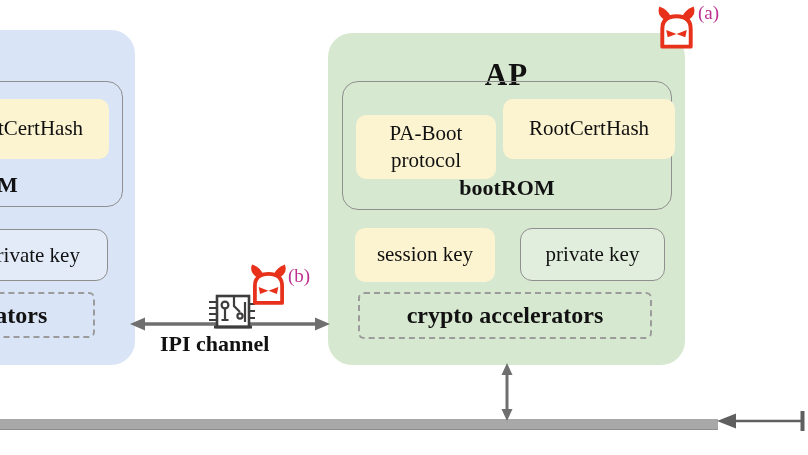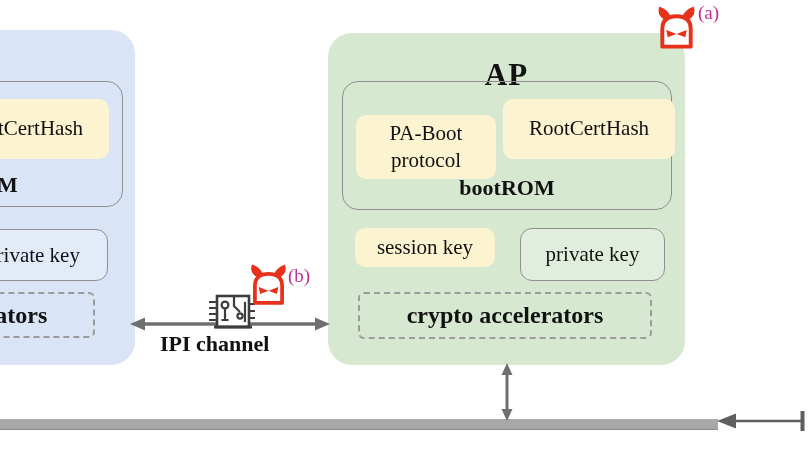--- a/index.html
+++ b/index.html
@@ -20,21 +20,21 @@
   .inner-rect { position:absolute; border:1.5px solid #8f8f8f; border-radius:16px; }
   .green .inner-rect { left:14px; top:48px; width:330px; height:129px; }
   .blue  .inner-rect { left:12px; top:51px; width:306px; height:126px; }
 
   .ybox { position:absolute; background:#fcf3d0; border-radius:10px;
           display:flex; align-items:center; justify-content:center;
           text-align:center; font-size:21px; line-height:1.3; }
   .pa-boot    { left:13px;  top:16px; width:140px; height:64px;margin-top:17px; }
   .root-hash  { left:160px; top:17px; width:172px; height:60px; }
   .root-hash-left { right:13px; top:17px; width:172px; height:60px; }
-  .session    { left:27px;  top:195px; width:140px; height:39px; }
+  .session    { left:27px;  top:195px; width:140px; height:54px; }
 
   .bootrom-label { position:absolute; bottom:8px; left:0; width:100%;
                    text-align:center; font-weight:bold; font-size:22px; }
 
   .key-box { position:absolute; border:1.5px solid #8f8f8f; border-radius:12px;
              background:rgba(255,255,255,0.28);
              display:flex; align-items:center; justify-content:center; font-size:21px; }
   .green .key-box { left:192px; top:195px; width:145px; height:53px; }
   .blue  .key-box { right:27px; top:199px; width:150px; height:52px; }
 

